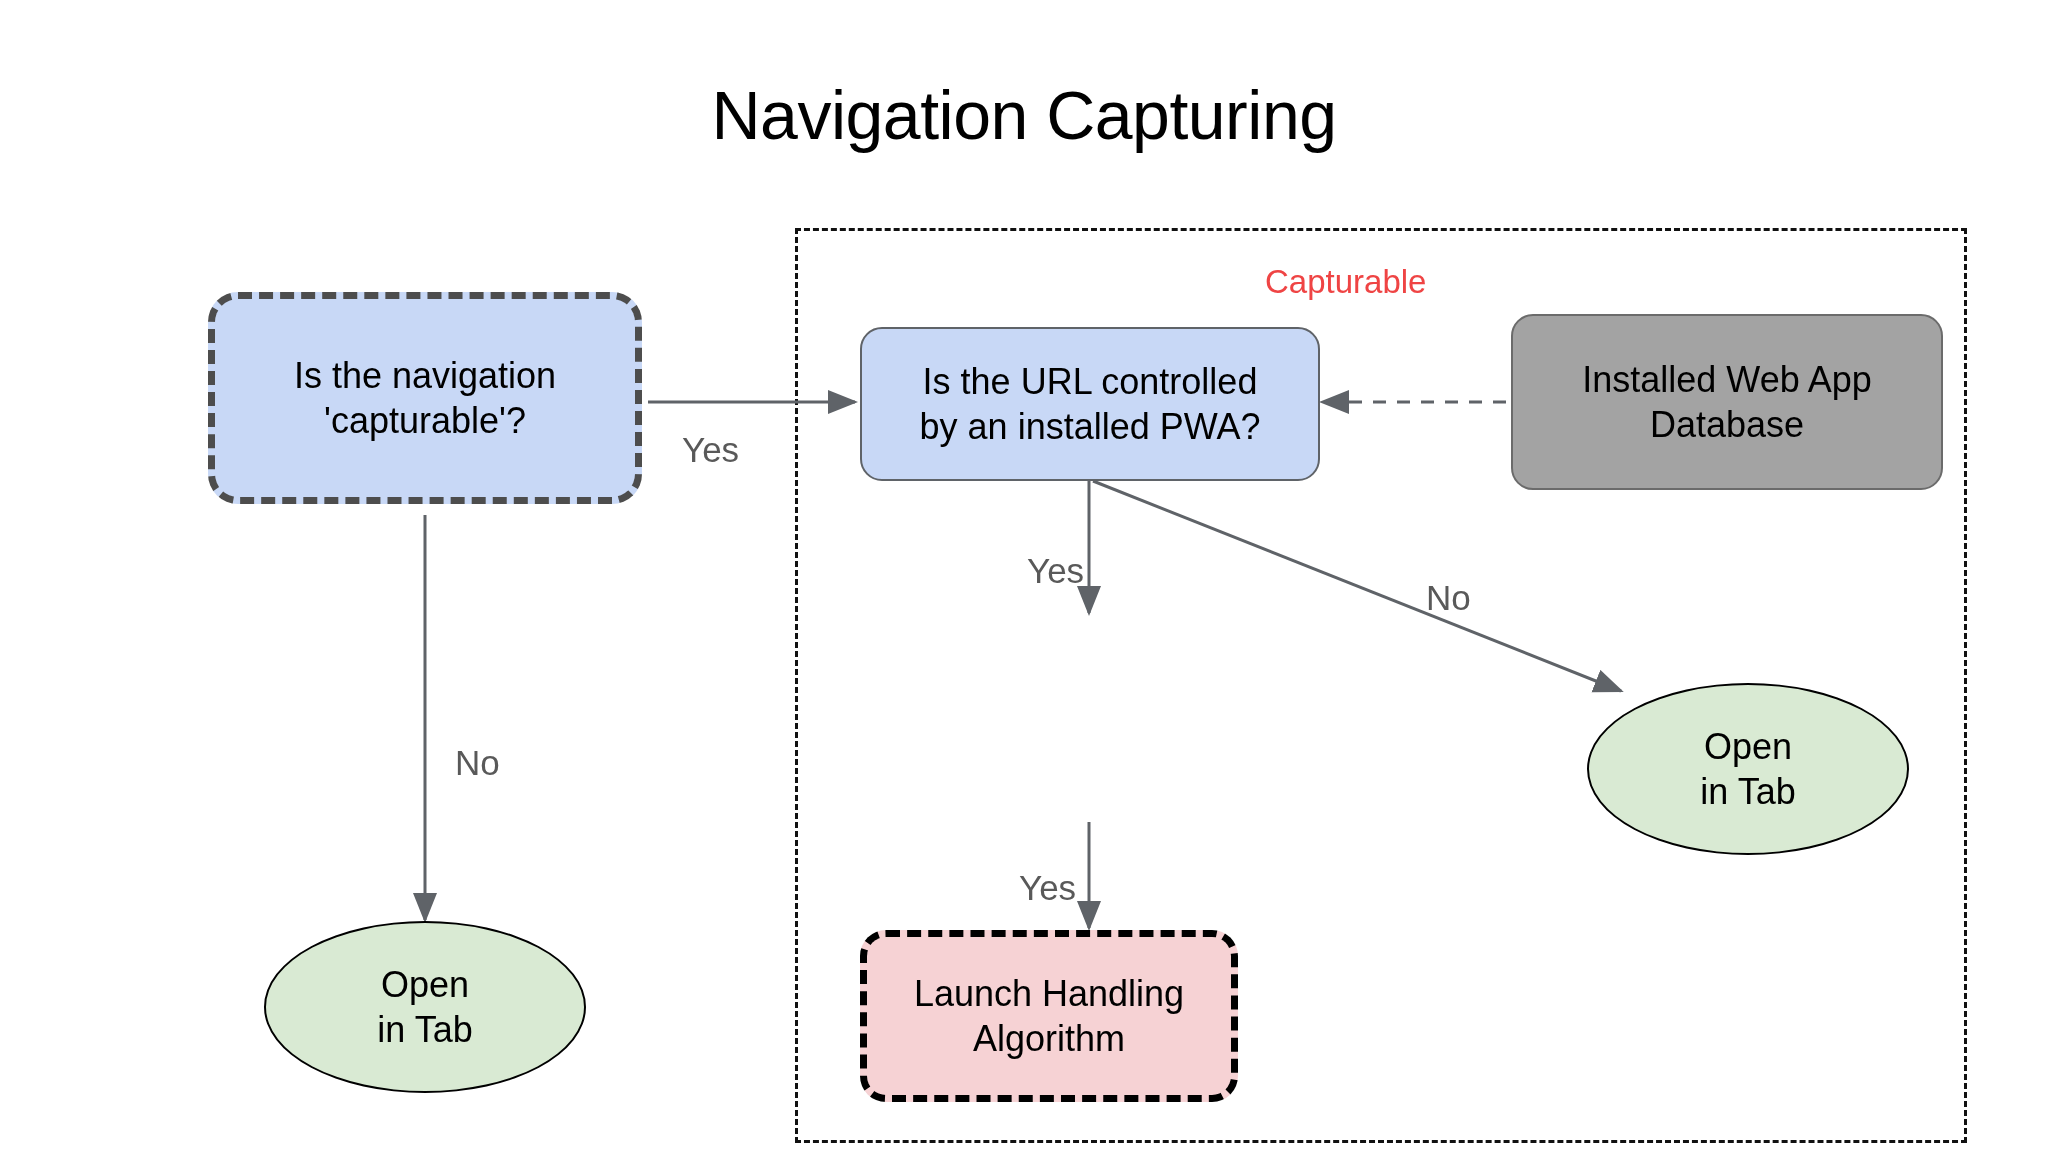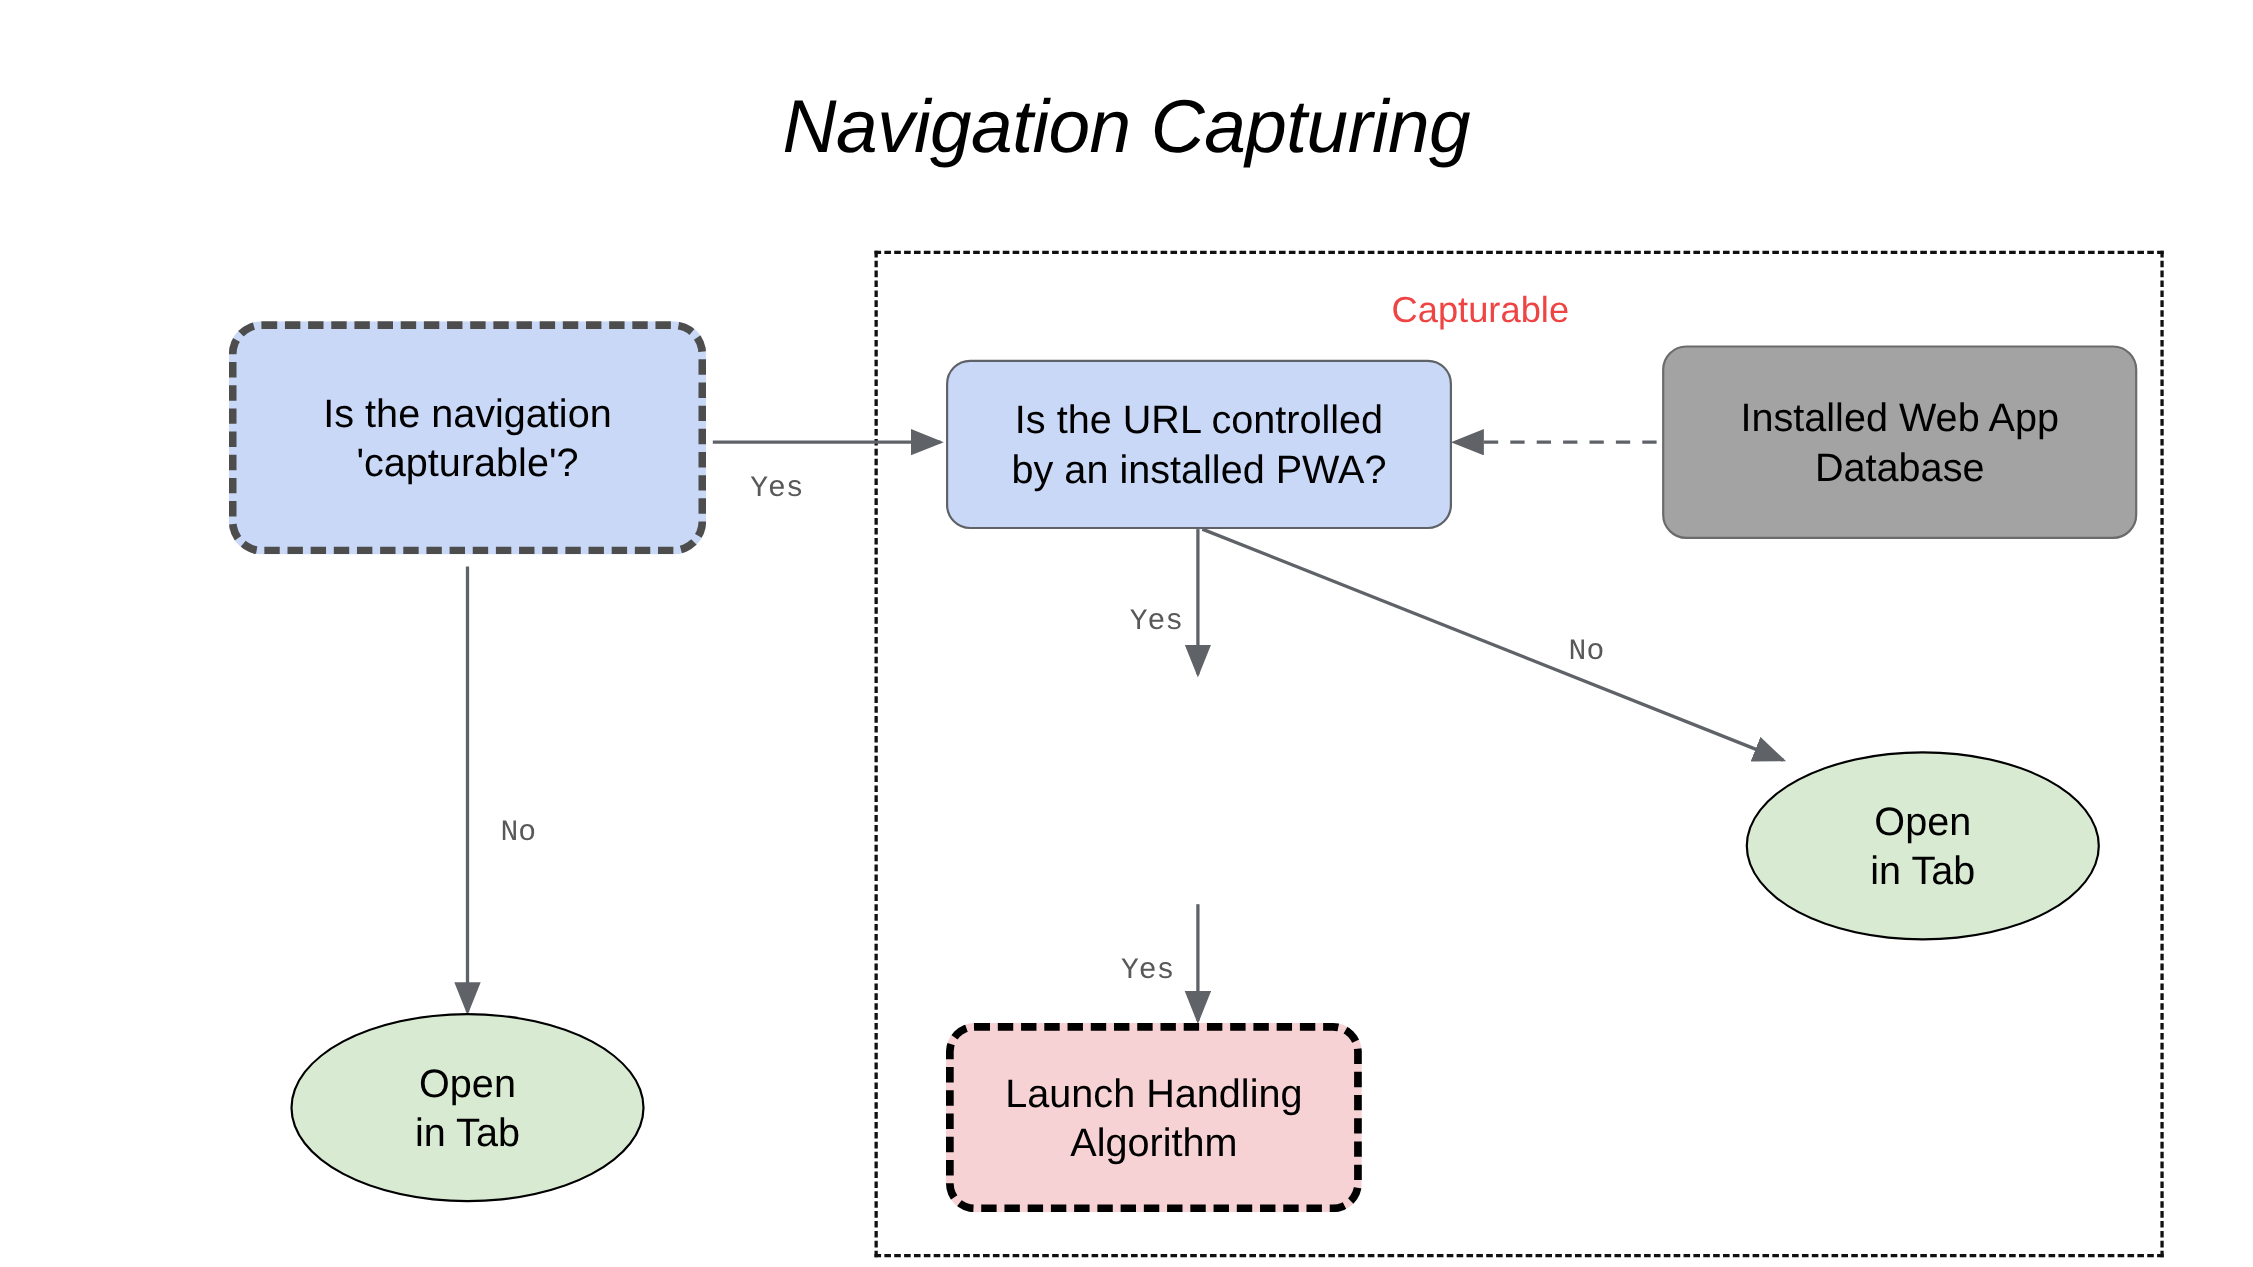--- a/index.html
+++ b/index.html
@@ -32,21 +32,20 @@
     position: absolute;
     left: 0;
     top: 78px;
     width: 2048px;
     text-align: center;
     font-size: 68px;
     font-weight: 400;
     color: #000000;
     letter-spacing: -0.5px;
     line-height: 1.1;
-    font-style: italic;
   }
 
   
   .group-box {
     position: absolute;
     border: 3px dashed #111111;
     box-sizing: border-box;
   }
   .group-label {
     position: absolute;
@@ -93,25 +92,24 @@
   }
   .node.ellipse-green {
     background: #d9ead3;
     border: 2.5px solid #000000;
     border-radius: 50%;
   }
 
   
   .edge-label {
     position: absolute;
-    font-size: 27px;
+    font-size: 35px;
     color: #595959;
     white-space: nowrap;
     line-height: 1;
-    font-family: Liberation Mono, monospace;
   }
 </style>
 </head>
 <body>
 
 <div id="canvas">
 
   <div class="diagram-title">Navigation Capturing</div>
 
   <div class="group-box" style="left:795px; top:228px; width:1172px; height:915px;"></div>

